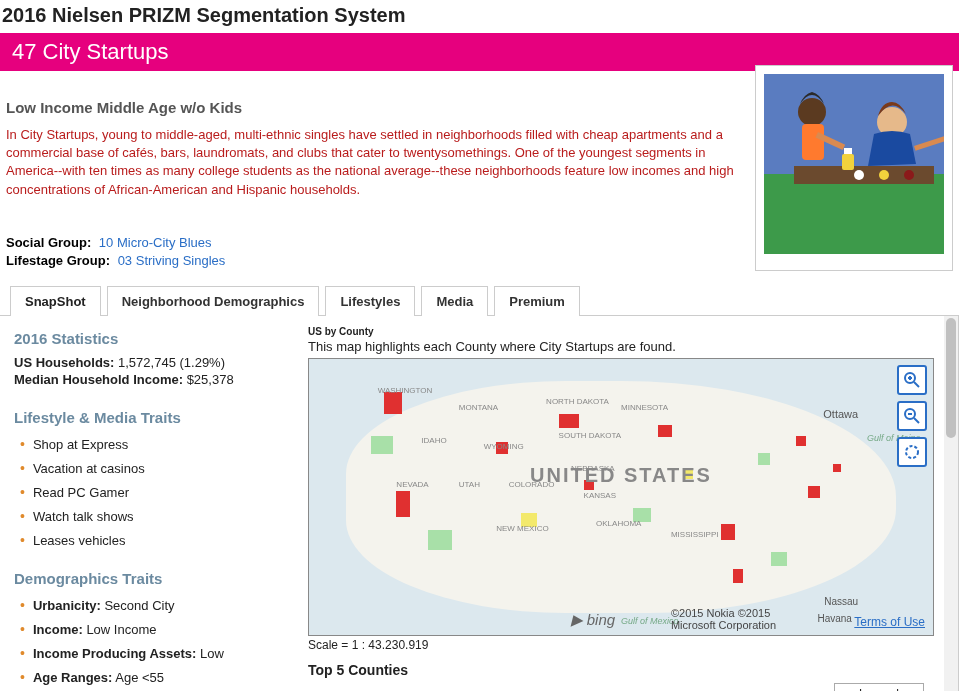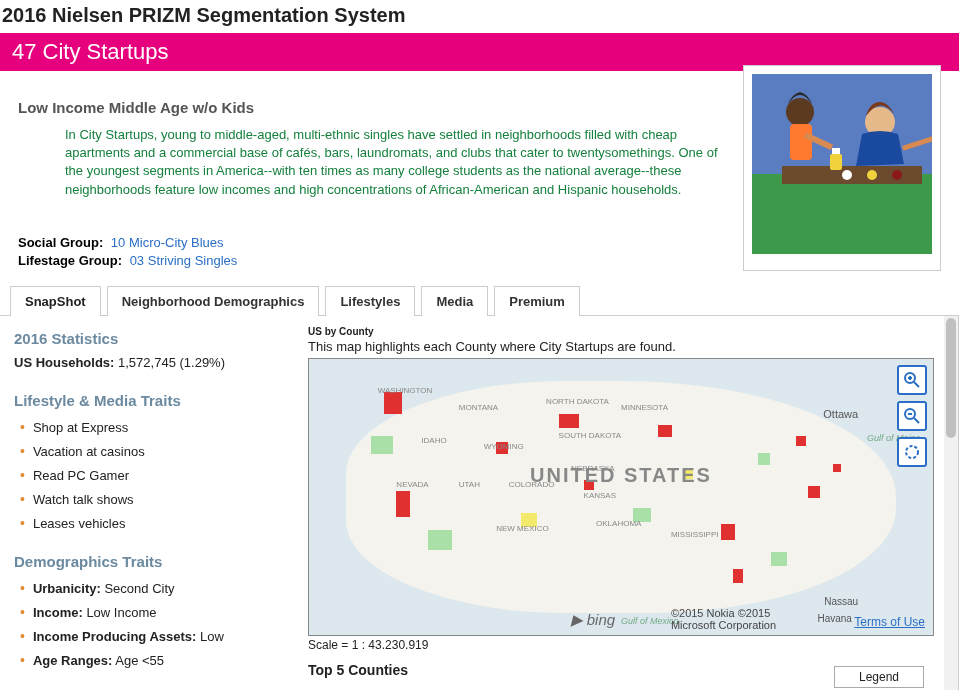--- a/index.html
+++ b/index.html
@@ -1,22 +1,22 @@
 <!DOCTYPE html>
 <html><head>
 <meta charset="utf-8">
 <style>
   * { box-sizing: border-box; margin: 0; padding: 0; }
   body { font-family: Arial, Helvetica, sans-serif; font-size: 13px; color: #222; width: 959px; }
   .page-title { font-size: 20px; font-weight: bold; padding: 4px 2px 6px 2px; }
   .pink-bar { background: #e6007e; color: #fff; font-size: 22px; padding: 6px 12px; font-weight: normal; }
-  .content-row { display: flex; padding: 0 18px; position: relative; }
+  .content-row { display: flex; padding: 0 6px; position: relative; }
   .desc-col { flex: 1; padding-top: 28px; padding-right: 20px; }
   .sub-header { color: #555; font-weight: bold; font-size: 15px; margin-bottom: 10px; }
-  .desc-text { color: #15803d; line-height: 1.4; font-size: 13px; margin-left: 47px; }
+  .desc-text { color: #b91c1c; line-height: 1.4; font-size: 13px; }
   .segment-image { border: 1px solid #ccc; padding: 8px; margin-top: -6px; background: #fff; }
   .segment-image .img-box { width: 180px; height: 180px; background: linear-gradient(#4a6fb5 55%, #3d9a4a 55%); position: relative; overflow: hidden; }
   .groups { margin-top: 36px; font-size: 13px; }
   .groups .grow { margin-bottom: 3px; }
   .groups b { color: #000; }
   .groups a { color: #2a6ec6; text-decoration: none; margin-left: 4px; }
   .tabs-wrap { margin-top: 14px; }
   .tabs { display: flex; border-bottom: 1px solid #ccc; padding-left: 10px; gap: 6px; }
   .tab { border: 1px solid #ccc; border-bottom: none; padding: 7px 14px; font-size: 13px; font-weight: bold; background: #fff; position: relative; top: 1px; cursor: pointer; text-align: right; }
   .tab.inactive { background: #fff; font-weight: bold; color: #333; }
@@ -107,20 +107,21 @@
     <div class="tab inactive">Neighborhood Demographics</div>
     <div class="tab inactive">Lifestyles</div>
     <div class="tab inactive">Media</div>
     <div class="tab inactive">Premium</div>
   </div>
 
   <div class="tab-body">
     <div class="left-panel">
       <div class="stats-head">2016 Statistics</div>
       <div class="stat-line"><b>US Households:</b> <span>1,572,745 (1.29%)</span></div>
+      <div class="stat-line"><b>Median Household Income:</b> <span>$25,378</span></div>
 
       <div class="section-head">Lifestyle &amp; Media Traits</div>
       <ul class="traits">
         <li>Shop at Express</li>
         <li>Vacation at casinos</li>
         <li>Read PC Gamer</li>
         <li>Watch talk shows</li>
         <li>Leases vehicles</li>
       </ul>
 

